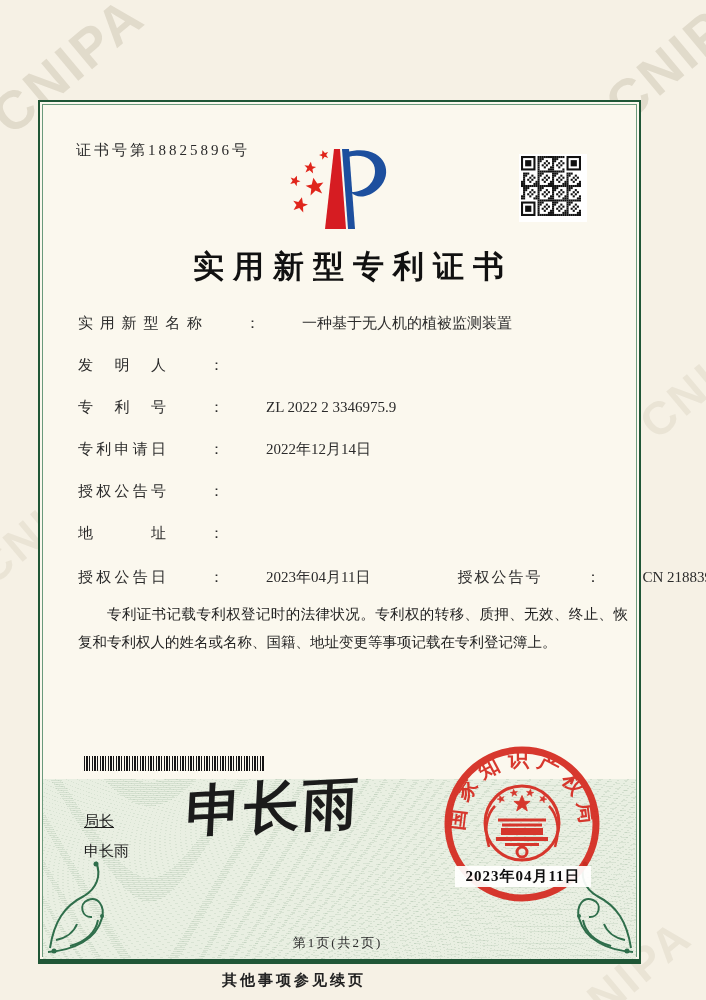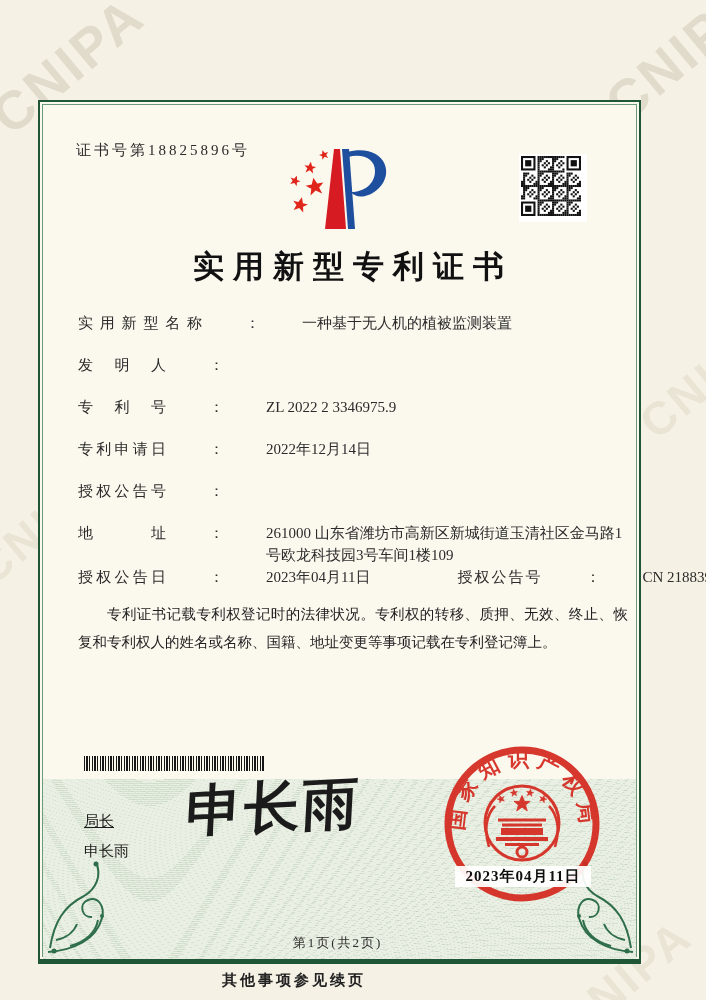--- a/index.html
+++ b/index.html
@@ -496,21 +496,20 @@
   <span class="fcolon">：</span>
   <span class="fvalue">2022年12月14日</span>
 </div>
 <div class="frow" style="top:480px">
   <span class="flabel">授权公告号</span>
   <span class="fcolon">：</span>
 </div>
 <div class="frow" style="top:522px">
   <span class="flabel">地址</span>
   <span class="fcolon">：</span>
-  <span class="fvalue">261000 山东省潍坊市高新区新城街道玉清社区金马路1号欧龙科技园3号车间1楼109</span>
 </div>
 <div class="frow" style="top:566px">
   <span class="flabel">授权公告日</span>
   <span class="fcolon">：</span>
   <span class="fvalue2">2023年04月11日</span>
   <span class="flabel2">授权公告号</span>
   <span class="fcolon">：</span>
   <span class="fvalue2">CN 218839775 U</span>
 </div>
 

